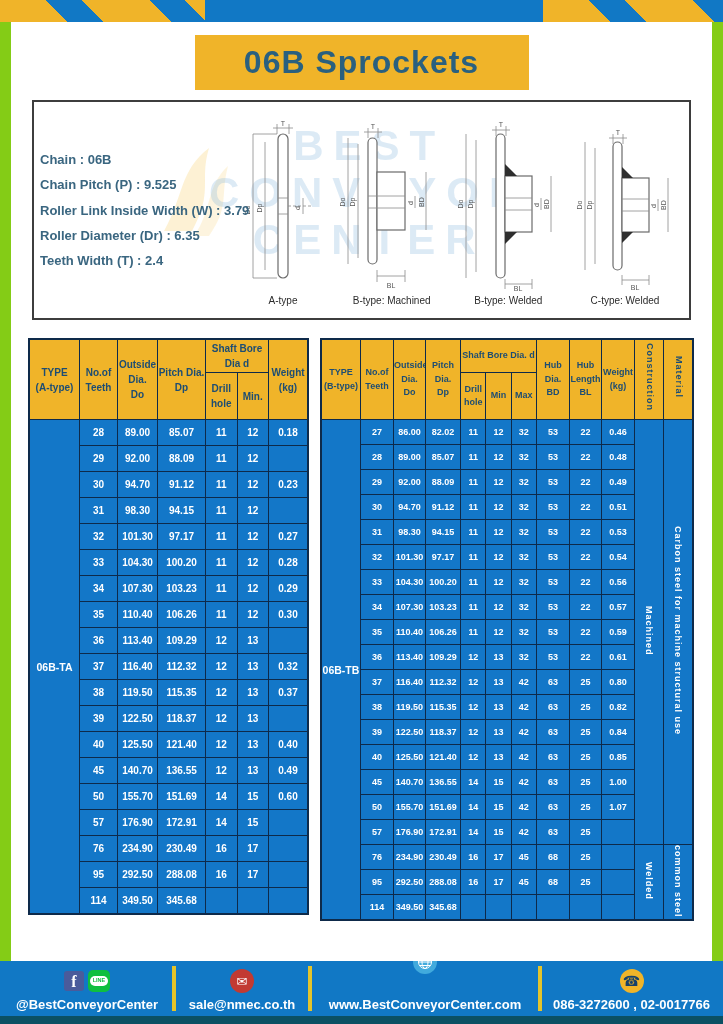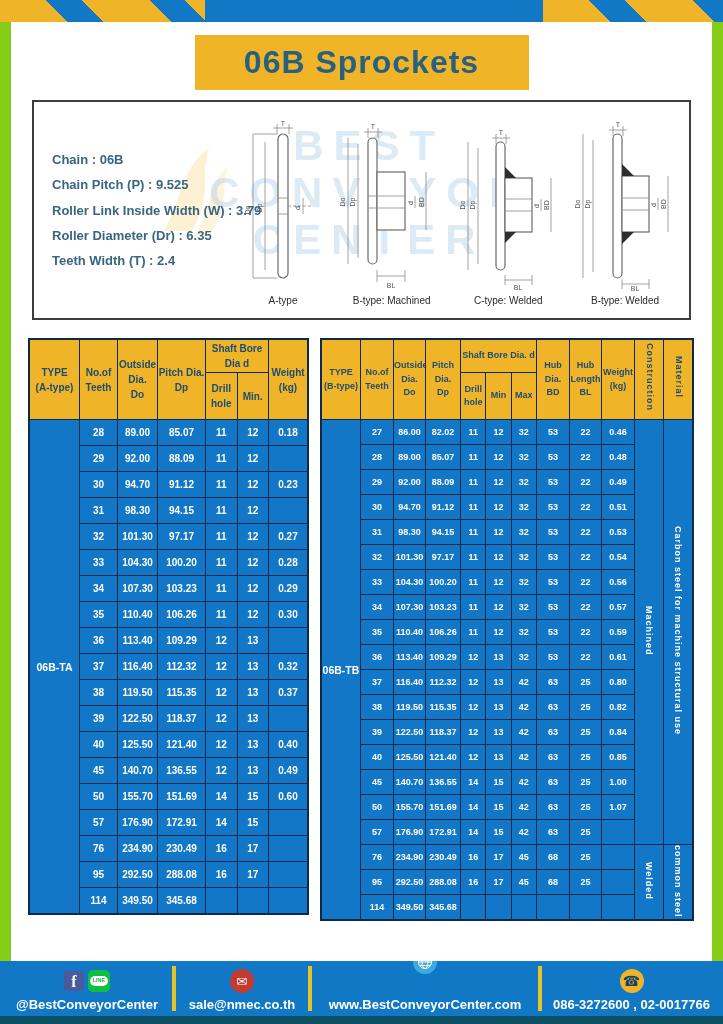--- a/index.html
+++ b/index.html
@@ -13,21 +13,21 @@
   .stripes.right{right:0;width:180px;}
 
   
   .content{flex:1;background:#ffffff;margin:0 11px;position:relative;}
 
   .banner{position:absolute;top:13px;left:50%;transform:translateX(-50%);width:334px;height:55px;background:#f0b429;display:flex;align-items:center;justify-content:center;}
   .banner h1{margin:0;font-size:32px;letter-spacing:1px;color:#2a607f;font-weight:bold;}
 
   
   .panel{position:absolute;left:21px;right:21px;top:78px;height:216px;border:2px solid #3d3d3d;background:#fff;overflow:hidden;}
-  .speclist{position:absolute;left:18px;top:50%;transform:translateY(-50%);color:#3a6680;font-weight:bold;font-size:13px;line-height:1.95;white-space:nowrap;z-index:3;}
+  .speclist{position:absolute;left:6px;top:50%;transform:translateY(-50%);color:#3a6680;font-weight:bold;font-size:13px;line-height:1.95;white-space:nowrap;z-index:3;}
   .watermark{position:absolute;left:175px;top:20px;z-index:1;text-align:center;font-weight:bold;font-size:42px;line-height:1.12;letter-spacing:10px;color:rgba(130,180,220,0.28);white-space:pre-line;}
   .wmswoosh{position:absolute;left:120px;top:34px;z-index:1;opacity:.38;}
   .drawings{position:absolute;left:205px;right:12px;top:10px;bottom:12px;display:flex;justify-content:space-between;align-items:flex-end;z-index:2;}
   .drawing{display:flex;flex-direction:column;align-items:center;}
   .drawing .caption{margin-top:3px;font-size:10px;color:#2b2b2b;}
   .drawing svg{display:block;}
   .dim{font-size:7px;fill:#555;}
   .dln{stroke:#8a8a8a;stroke-width:0.8;fill:none;}
   .body-ln{stroke:#6b6b6b;stroke-width:1.2;fill:#fff;}
   .weld{fill:#2e2e2e;stroke:none;}
@@ -141,20 +141,48 @@
             <line class="dln" x1="75" y1="76" x2="75" y2="88"></line>
             <text class="dim" x="73" y="83" text-anchor="middle" transform="rotate(-90 73 83)">d</text>
             <line class="dln" x1="86" y1="52" x2="86" y2="110"></line>
             <text class="dim" x="84" y="82" text-anchor="middle" transform="rotate(-90 84 82)">BD</text>
             <line class="dln" x1="37" y1="156" x2="65" y2="156"></line>
             <line class="dln" x1="37" y1="150" x2="37" y2="162"></line>
               <line class="dln" x1="65" y1="150" x2="65" y2="162"></line>
             <text class="dim" x="51" y="168" text-anchor="middle">BL</text>
           </svg>
           <div class="caption">B-type: Machined</div>
+        </div>
+
+        <div class="drawing">
+          <svg width="104" height="172" viewBox="0 0 104 172">
+            <line class="dln" x1="36" y1="10" x2="54" y2="10"></line>
+            <text class="dim" x="45" y="7" text-anchor="middle">T</text>
+            <line class="dln" x1="40" y1="6" x2="40" y2="16"></line>
+              <line class="dln" x1="50" y1="6" x2="50" y2="16"></line>
+            <rect class="body-ln" x="40" y="14" width="9" height="144" rx="4.5"></rect>
+            <rect class="body-ln" x="49" y="56" width="27" height="56"></rect>
+            <path class="weld" d="M49 56 L49 44 L61 56 Z"></path>
+            <path class="weld" d="M49 112 L49 124 L61 112 Z"></path>
+            <line class="dln" x1="49" y1="78" x2="76" y2="78"></line>
+            <line class="dln" x1="49" y1="90" x2="76" y2="90"></line>
+            <line class="dln" x1="10" y1="14" x2="10" y2="158"></line>
+            <text class="dim" x="7" y="84" text-anchor="middle" transform="rotate(-90 7 84)">Do</text>
+            <line class="dln" x1="20" y1="20" x2="20" y2="152"></line>
+            <text class="dim" x="17" y="84" text-anchor="middle" transform="rotate(-90 17 84)">Dp</text>
+            <line class="dln" x1="85" y1="78" x2="85" y2="90"></line>
+            <text class="dim" x="83" y="85" text-anchor="middle" transform="rotate(-90 83 85)">d</text>
+            <line class="dln" x1="95" y1="56" x2="95" y2="112"></line>
+            <text class="dim" x="93" y="84" text-anchor="middle" transform="rotate(-90 93 84)">BD</text>
+            <line class="dln" x1="49" y1="164" x2="76" y2="164"></line>
+            <line class="dln" x1="49" y1="159" x2="49" y2="169"></line>
+              <line class="dln" x1="76" y1="159" x2="76" y2="169"></line>
+            <text class="dim" x="62" y="171" text-anchor="middle">BL</text>
+          </svg>
+          <div class="caption">B-type: Welded</div>
         </div>
 
         <div class="drawing">
           <svg width="104" height="172" viewBox="0 0 104 172">
             <line class="dln" x1="36" y1="18" x2="54" y2="18"></line>
             <text class="dim" x="45" y="15" text-anchor="middle">T</text>
             <line class="dln" x1="40" y1="14" x2="40" y2="24"></line>
               <line class="dln" x1="50" y1="14" x2="50" y2="24"></line>
             <rect class="body-ln" x="40" y="22" width="9" height="128" rx="4.5"></rect>
             <rect class="body-ln" x="49" y="58" width="27" height="54"></rect>
@@ -169,48 +197,20 @@
             <line class="dln" x1="85" y1="79" x2="85" y2="91"></line>
             <text class="dim" x="83" y="86" text-anchor="middle" transform="rotate(-90 83 86)">d</text>
             <line class="dln" x1="95" y1="58" x2="95" y2="112"></line>
             <text class="dim" x="93" y="85" text-anchor="middle" transform="rotate(-90 93 85)">BD</text>
             <line class="dln" x1="49" y1="160" x2="76" y2="160"></line>
             <line class="dln" x1="49" y1="155" x2="49" y2="165"></line>
               <line class="dln" x1="76" y1="155" x2="76" y2="165"></line>
             <text class="dim" x="62" y="170" text-anchor="middle">BL</text>
           </svg>
           <div class="caption">C-type: Welded</div>
-        </div>
-
-        <div class="drawing">
-          <svg width="104" height="172" viewBox="0 0 104 172">
-            <line class="dln" x1="36" y1="10" x2="54" y2="10"></line>
-            <text class="dim" x="45" y="7" text-anchor="middle">T</text>
-            <line class="dln" x1="40" y1="6" x2="40" y2="16"></line>
-              <line class="dln" x1="50" y1="6" x2="50" y2="16"></line>
-            <rect class="body-ln" x="40" y="14" width="9" height="144" rx="4.5"></rect>
-            <rect class="body-ln" x="49" y="56" width="27" height="56"></rect>
-            <path class="weld" d="M49 56 L49 44 L61 56 Z"></path>
-            <path class="weld" d="M49 112 L49 124 L61 112 Z"></path>
-            <line class="dln" x1="49" y1="78" x2="76" y2="78"></line>
-            <line class="dln" x1="49" y1="90" x2="76" y2="90"></line>
-            <line class="dln" x1="10" y1="14" x2="10" y2="158"></line>
-            <text class="dim" x="7" y="84" text-anchor="middle" transform="rotate(-90 7 84)">Do</text>
-            <line class="dln" x1="20" y1="20" x2="20" y2="152"></line>
-            <text class="dim" x="17" y="84" text-anchor="middle" transform="rotate(-90 17 84)">Dp</text>
-            <line class="dln" x1="85" y1="78" x2="85" y2="90"></line>
-            <text class="dim" x="83" y="85" text-anchor="middle" transform="rotate(-90 83 85)">d</text>
-            <line class="dln" x1="95" y1="56" x2="95" y2="112"></line>
-            <text class="dim" x="93" y="84" text-anchor="middle" transform="rotate(-90 93 84)">BD</text>
-            <line class="dln" x1="49" y1="164" x2="76" y2="164"></line>
-            <line class="dln" x1="49" y1="159" x2="49" y2="169"></line>
-              <line class="dln" x1="76" y1="159" x2="76" y2="169"></line>
-            <text class="dim" x="62" y="171" text-anchor="middle">BL</text>
-          </svg>
-          <div class="caption">B-type: Welded</div>
         </div>
 
       </div>
     </div>
 
     <table id="left-table">
       <thead>
         <tr class="hr1">
           <th rowspan="2" style="width:49px;">TYPE
 (A-type)</th>

